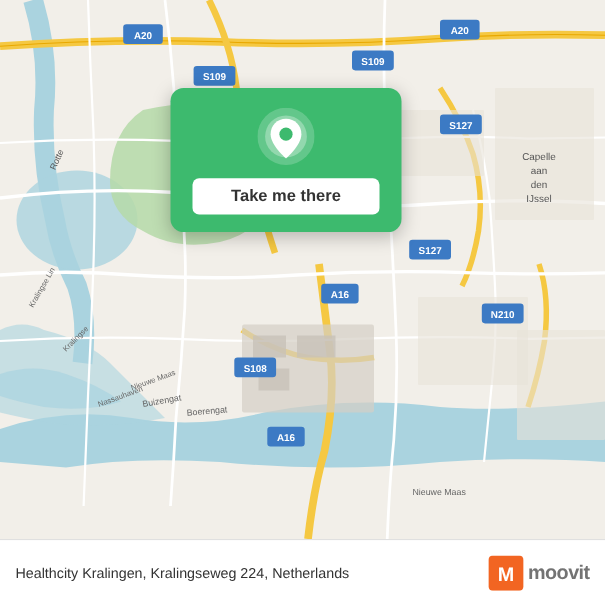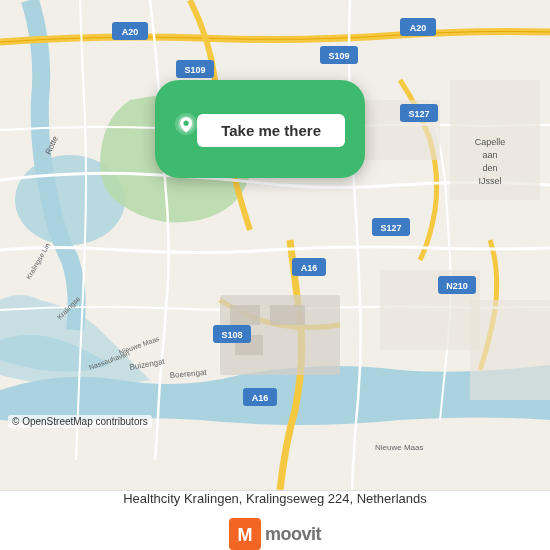--- a/index.html
+++ b/index.html
@@ -27,23 +27,23 @@
       top: 0; left: 0;
     }
 
     
     #green-card {
       position: absolute;
       top: 80px;
       left: 155px;
       width: 210px;
       background: #3dba6e;
-      border-radius: 24px;
+      border-radius: 12px;
       display: flex;
-      flex-direction: row;
+      flex-direction: column;
       align-items: center;
       padding: 18px 20px 16px 20px;
       box-shadow: 0 4px 16px rgba(0,0,0,0.25);
       cursor: pointer;
     }
 
     #pin-icon {
       width: 52px;
       height: 52px;
       margin-bottom: 12px;
@@ -66,21 +66,20 @@
     
     #bottom-bar {
       width: 550px;
       height: 60px;
       background: white;
       display: flex;
       align-items: center;
       justify-content: space-between;
       padding: 0 14px;
       border-top: 1px solid #e0e0e0;
-      flex-direction: column;
     }
 
     #location-text {
       font-size: 13px;
       color: #333;
       flex: 1;
     }
 
     #moovit-logo {
       display: flex;
@@ -216,23 +215,20 @@
       <circle cx="26" cy="26" r="26" fill="rgba(255,255,255,0.2)"></circle>
       <circle cx="26" cy="26" r="19" fill="white" opacity="0.3"></circle>
 
       <path d="M26 10 C18 10 12 16 12 24 C12 34 26 46 26 46 C26 46 40 34 40 24 C40 16 34 10 26 10 Z" fill="white"></path>
       <circle cx="26" cy="24" r="6" fill="#3dba6e"></circle>
     </svg>
 
     <button id="take-me-there-btn">Take me there</button>
   </div>
 
-  <div id="attribution">
-    <span>© OpenStreetMap contributors</span>
-  </div>
 </div>
 
 <div id="bottom-bar">
   <span id="location-text">Healthcity Kralingen, Kralingseweg 224, Netherlands</span>
 
   <div id="moovit-logo">
 
     <svg class="logo-icon" viewBox="0 0 32 32" xmlns="http://www.w3.org/2000/svg">
       <rect width="32" height="32" rx="4" fill="#f26522"></rect>
       <text x="16" y="23" font-size="18" font-weight="900" fill="white" text-anchor="middle" font-family="Arial">M</text>

